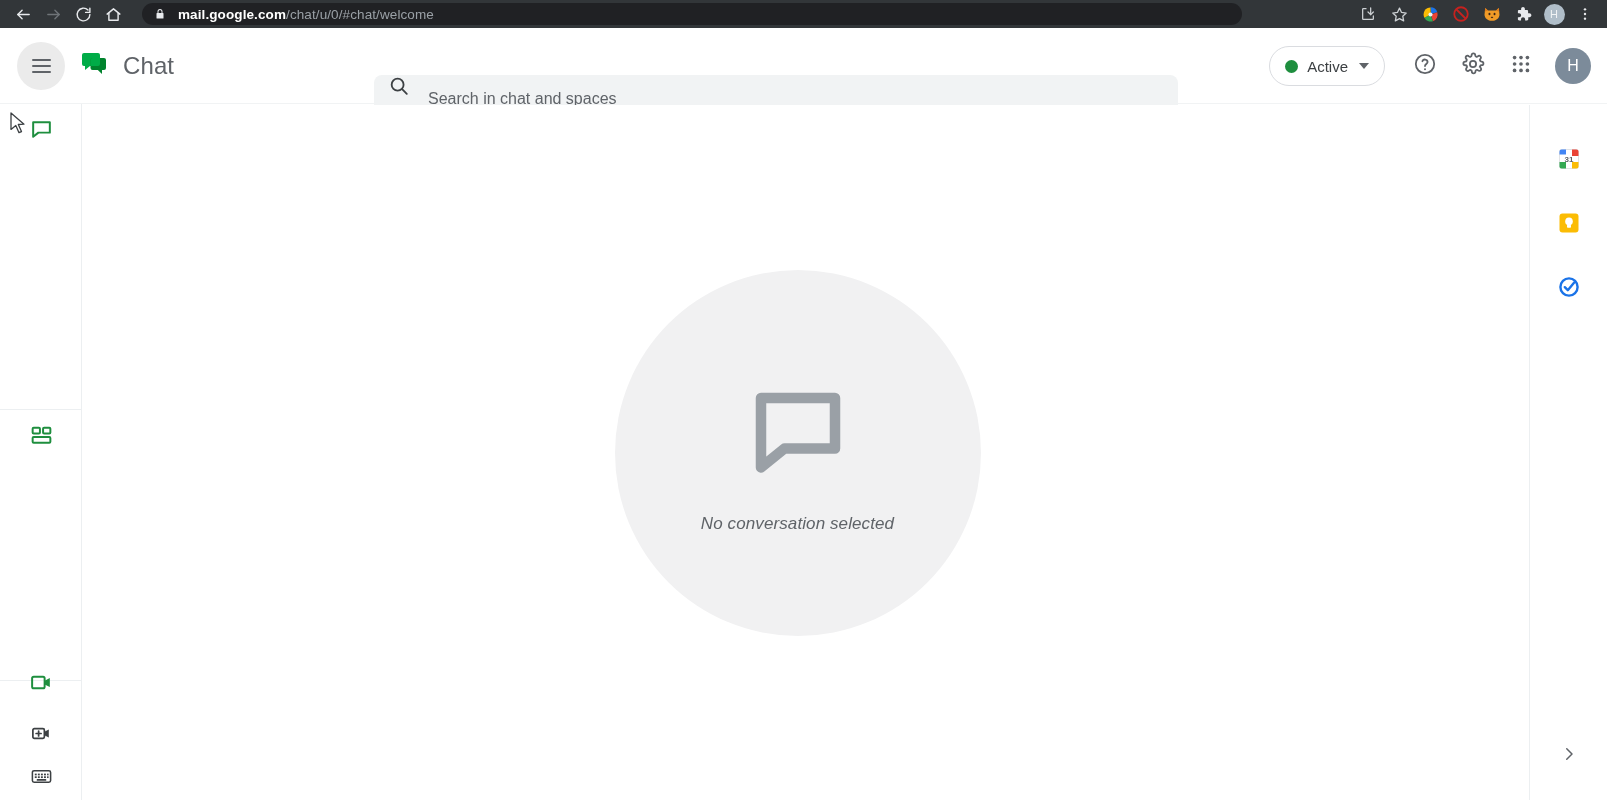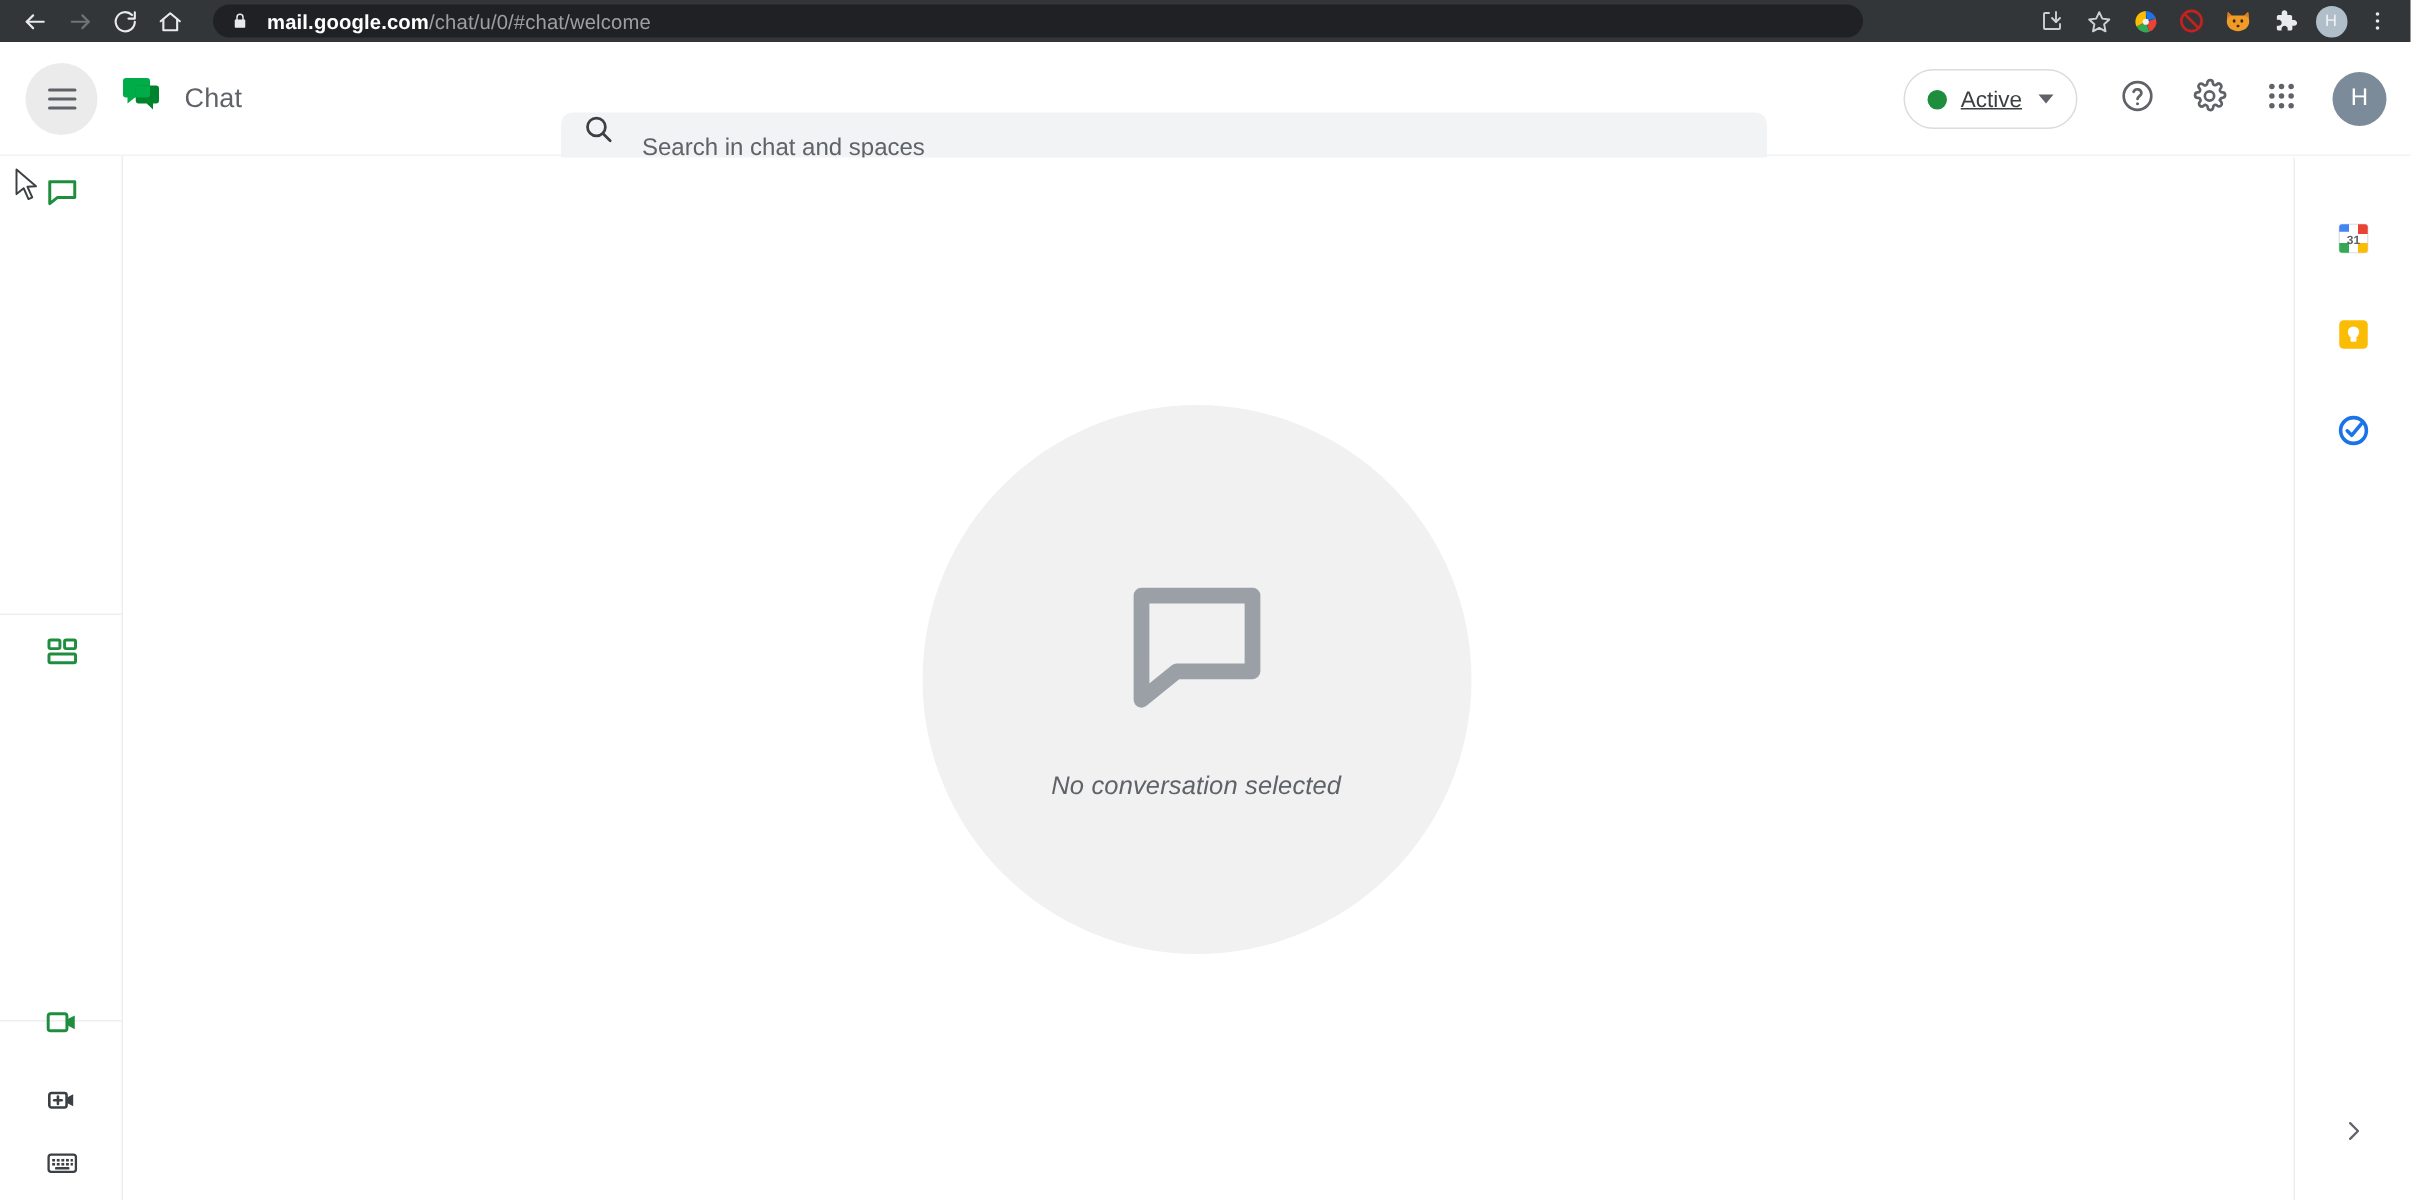--- a/index.html
+++ b/index.html
@@ -110,21 +110,21 @@
   #hamburger .bar {
     width: 19px; height: 2px;
     background: #5f6368;
     border-radius: 1px;
   }
   #hamburger .bars { display: flex; flex-direction: column; gap: 4px; }
 
   #chat-logo { margin-left: 14px; flex: 0 0 auto; }
   #product-name {
     margin-left: 14px;
-    font-size: 18px;
+    font-size: 24px;
     color: #5f6368;
     letter-spacing: 0.1px;
     flex: 0 0 auto;
   }
 
   #search-box {
     position: absolute;
     left: 374px;
     top: 47px;
     width: 804px;
@@ -171,21 +171,20 @@
   #status-dot {
     width: 13px; height: 13px;
     border-radius: 50%;
     background: #1e8e3e;
     flex: 0 0 auto;
   }
   #status-label {
     font-size: 15px;
     color: #3c4043;
     white-space: nowrap;
-    text-decoration: underline;
   }
   #status-caret {
     width: 0; height: 0;
     border-left: 5px solid transparent;
     border-right: 5px solid transparent;
     border-top: 6px solid #5f6368;
     flex: 0 0 auto;
     margin-left: 2px;
   }
 

